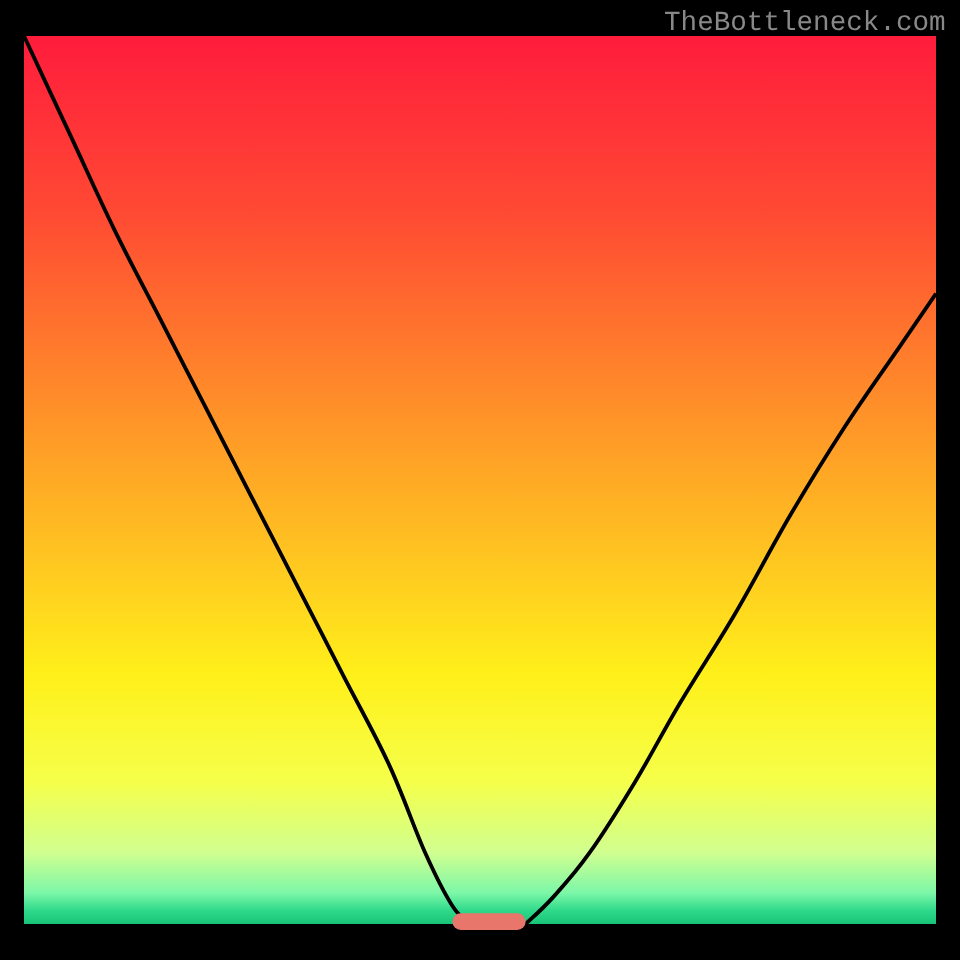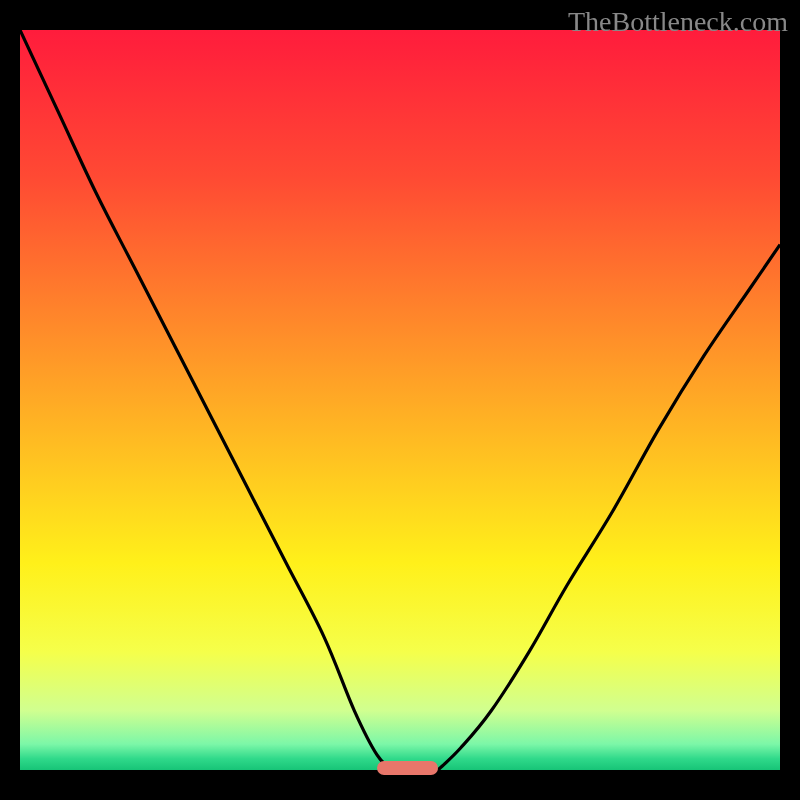--- a/index.html
+++ b/index.html
@@ -15,22 +15,22 @@
     position: relative;
     width: 800px;
     height: 800px;
     background: #000;
   }
   .watermark {
     position: absolute;
     top: 6px;
     right: 12px;
     color: #888;
-    font-size: 28px;
-    font-family: Liberation Serif, serif;
+    font-size: 23px;
+    font-family: Liberation Mono, monospace;
     z-index: 10;
   }
   .plot-area {
     position: absolute;
     left: 20px;
     top: 30px;
     width: 760px;
     height: 740px;
   }
   .gradient-bg {

